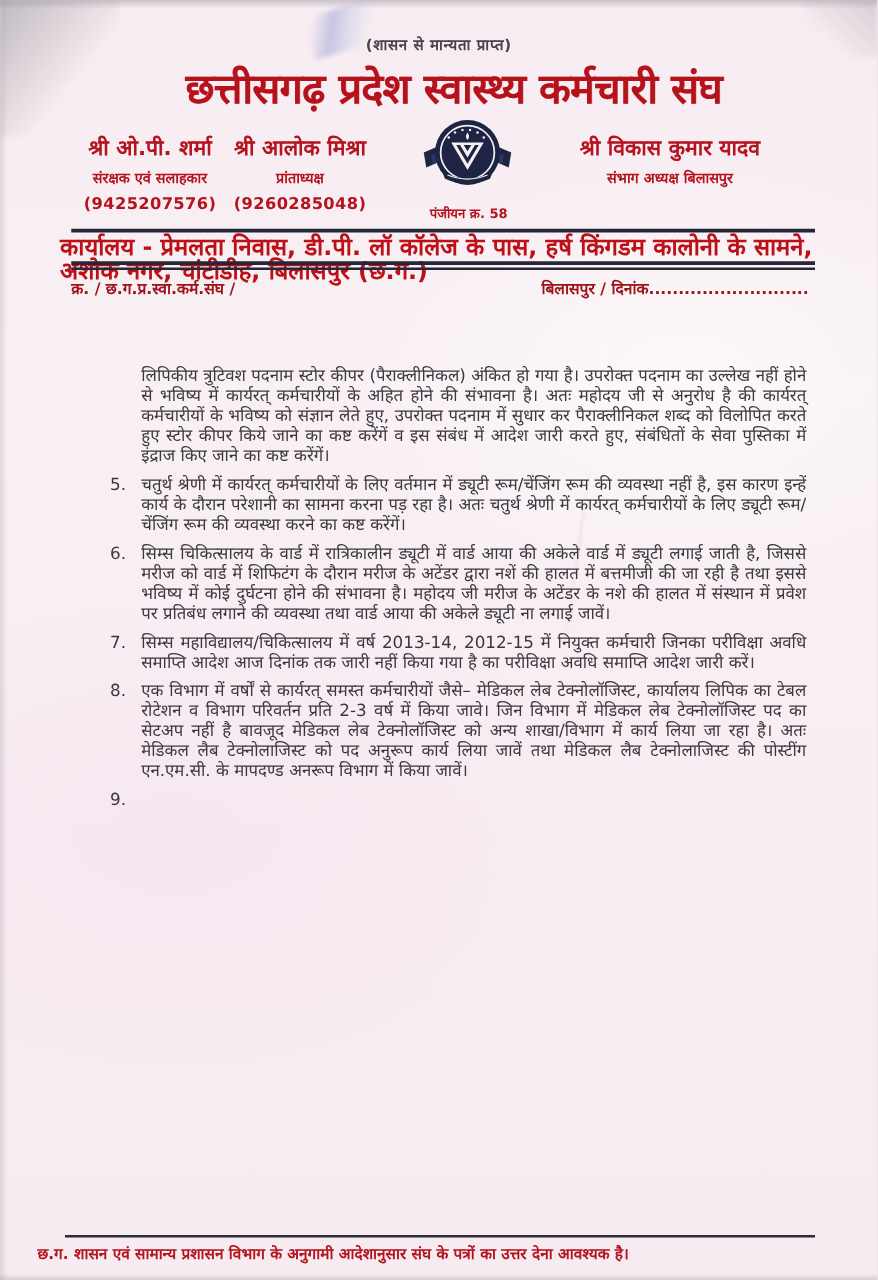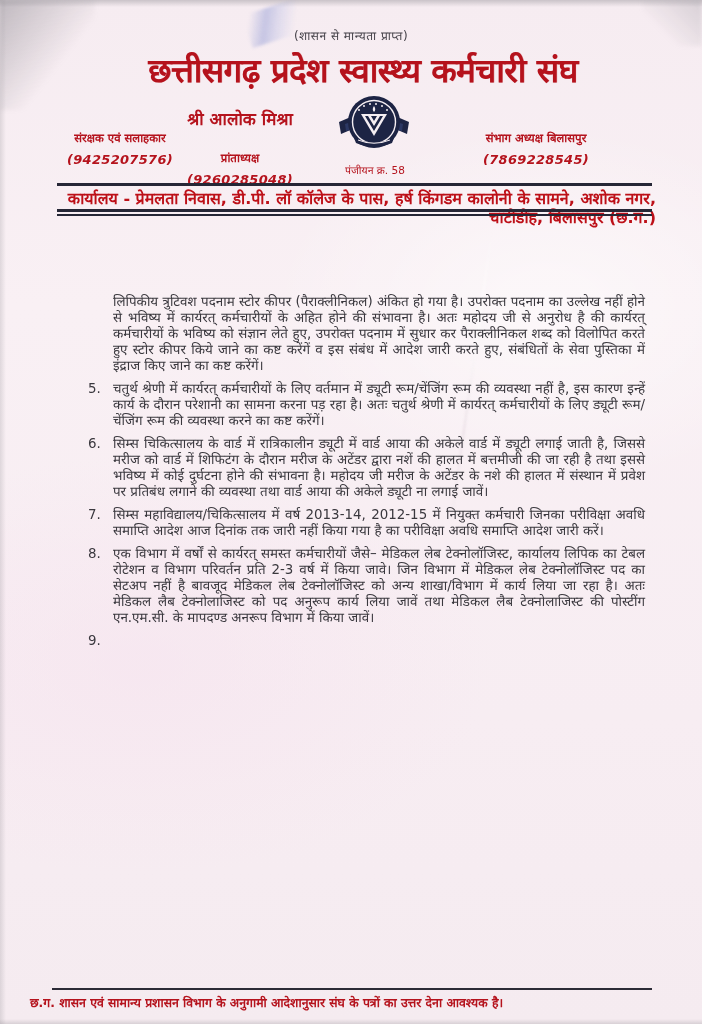--- a/index.html
+++ b/index.html
@@ -34,45 +34,45 @@
   .ink-smudge { position:absolute; left:246px; top:6px; width:58px; height:34px;
     background: linear-gradient(115deg, rgba(88,108,196,0.0) 10%, rgba(88,108,196,0.30) 35%, rgba(120,140,215,0.18) 55%, rgba(88,108,196,0) 80%);
     transform: rotate(-18deg); filter: blur(1.5px); }
   .crease { position:absolute; left:470px; top:230px; width:2px; height:300px;
     background: linear-gradient(180deg, rgba(255,255,255,0.0), rgba(255,255,255,0.7), rgba(210,195,205,0.35), rgba(255,255,255,0));
     transform: rotate(8deg); filter: blur(1px); }
 
   
   .recognition {
     position:absolute; top:27px; left:0; width:100%;
-    text-align:center; font-size:12px; font-weight:normal; color:#46434a;
+    text-align:center; font-size:12px; font-weight:bold; color:#46434a;
     letter-spacing: 0.5px;
   }
   .org-name {
     position:absolute; top:47px; left:12px; width:100%;
     text-align:center; font-size:33px; font-weight:bold; color:#b5121c;
     margin:0; letter-spacing:-0.5px;
     text-shadow: 0.4px 0.4px 0 rgba(181,18,28,0.45);
   }
   .officer { position:absolute; text-align:center; color:#b5131d; }
   .officer .o-name { font-size:17px; font-weight:bold; line-height:20px; }
-  .officer .o-title { font-size:11.5px; font-weight:bold; margin-top:23px; line-height:13px; }
-  .officer .o-phone { font-size:13px; font-weight:bold; margin-top:7px; letter-spacing:0.3px;font-style:italic; }
+  .officer .o-title { font-size:11.5px; font-weight:bold; margin-top:7px; line-height:13px; }
+  .officer .o-phone { font-size:13px; font-weight:bold; margin-top:7px; letter-spacing:0.3px; }
   .officer-1 { left:36px;  top:109px; width:168px; }
   .officer-2 { left:170px; top:109px; width:140px; }
   .officer-3 { left:436px; top:109px; width:200px; }
   .logo-wrap { position:absolute; left:337px; top:94px; width:74px; height:64px; }
   .registration {
     position:absolute; left:330px; top:163px; width:90px;
-    text-align:center; font-size:10.5px; font-weight:normal; color:#b5131d;
+    text-align:center; font-size:10.5px; font-weight:bold; color:#b5131d;
   }
   .rule-top { position:absolute; left:57px; top:183px; width:595px; height:3px; background:#262736; }
   .office-address {
     position:absolute; left:48px; top:189px; width:608px;
-    text-align:right; font-size:16px; font-weight:bold; color:#bd1018; line-height:19px;
+    text-align:left; font-size:19px; font-weight:bold; color:#bd1018; line-height:19px;
   }
   .rule-double-a { position:absolute; left:57px; top:209px; width:595px; height:2.5px; background:#262736; }
   .rule-double-b { position:absolute; left:57px; top:214px; width:595px; height:1.5px; background:#262736; }
   .ref-row {
     position:absolute; left:57px; top:222px; width:590px;
     display:flex; justify-content:space-between;
     font-size:12.5px; font-weight:bold; color:#9c141b;
   }
 
   
@@ -102,31 +102,32 @@
   <div class="shadow-topright"></div>
   <div class="shadow-left"></div>
   <div class="shadow-bottom"></div>
   <div class="ink-smudge"></div>
   <div class="crease"></div>
 
   <div class="recognition">(शासन से मान्यता प्राप्त)</div>
   <h1 class="org-name">छत्तीसगढ़ प्रदेश स्वास्थ्य कर्मचारी संघ</h1>
 
   <div class="officer officer-1">
+    <div class="o-name">श्री ओ.पी. शर्मा</div>
     <div class="o-title">संरक्षक एवं सलाहकार</div>
     <div class="o-phone">(9425207576)</div>
   </div>
   <div class="officer officer-2">
     <div class="o-name">श्री आलोक मिश्रा</div>
     <div class="o-title">प्रांताध्यक्ष</div>
     <div class="o-phone">(9260285048)</div>
   </div>
   <div class="officer officer-3">
+    <div class="o-name">श्री विकास कुमार यादव</div>
     <div class="o-title">संभाग अध्यक्ष बिलासपुर</div>
-    <div class="o-phone">(7869228545)</div>
   </div>
 
   <div class="logo-wrap">
     <svg width="74" height="64" viewBox="0 0 74 64">
 
       <polygon points="2,28 16,22 18,34 4,40" fill="#1d2444"></polygon>
       <polygon points="72,28 58,22 56,34 70,40" fill="#1d2444"></polygon>
       <polygon points="8,30 20,26 20,34 9,37" fill="#2b3763"></polygon>
       <polygon points="66,30 54,26 54,34 65,37" fill="#2b3763"></polygon>
 
@@ -152,20 +153,24 @@
       <path d="M21 46 q16 6.5 32 0" fill="none" stroke="#f5eef2" stroke-width="1"></path>
     </svg>
   </div>
   <div class="registration">पंजीयन क्र. 58</div>
 
   <div class="rule-top"></div>
   <div class="office-address">कार्यालय - प्रेमलता निवास, डी.पी. लॉ कॉलेज के पास, हर्ष किंगडम कालोनी के सामने, अशोक नगर, चांटीडीह, बिलासपुर (छ.ग.)</div>
   <div class="rule-double-a"></div>
   <div class="rule-double-b"></div>
 
+  <div class="ref-row">
+    <span>क्र. / छ.ग.प्र.स्वा.कर्म.संघ /</span>
+    <span>बिलासपुर / दिनांक...........................</span>
+  </div>
 
   <div class="letter-body">
     <p class="para">लिपिकीय त्रुटिवश पदनाम स्टोर कीपर (पैराक्लीनिकल) अंकित हो गया है। उपरोक्त पदनाम का उल्लेख नहीं होने से भविष्य में कार्यरत् कर्मचारीयों के अहित होने की संभावना है। अतः महोदय जी से अनुरोध है की कार्यरत् कर्मचारीयों के भविष्य को संज्ञान लेते हुए, उपरोक्त पदनाम में सुधार कर पैराक्लीनिकल शब्द को विलोपित करते हुए स्टोर कीपर किये जाने का कष्ट करेंगें व इस संबंध में आदेश जारी करते हुए, संबंधितों के सेवा पुस्तिका में इंद्राज किए जाने का कष्ट करेंगें।</p>
 
     <div class="item">
       <span class="num">5.</span>
       <span>चतुर्थ श्रेणी में कार्यरत् कर्मचारीयों के लिए वर्तमान में ड्यूटी रूम/चेंजिंग रूम की व्यवस्था नहीं है, इस कारण इन्हें कार्य के दौरान परेशानी का सामना करना पड़ रहा है। अतः चतुर्थ श्रेणी में कार्यरत् कर्मचारीयों के लिए ड्यूटी रूम/चेंजिंग रूम की व्यवस्था करने का कष्ट करेंगें।</span>
     </div>
     <div class="item">
       <span class="num">6.</span>

